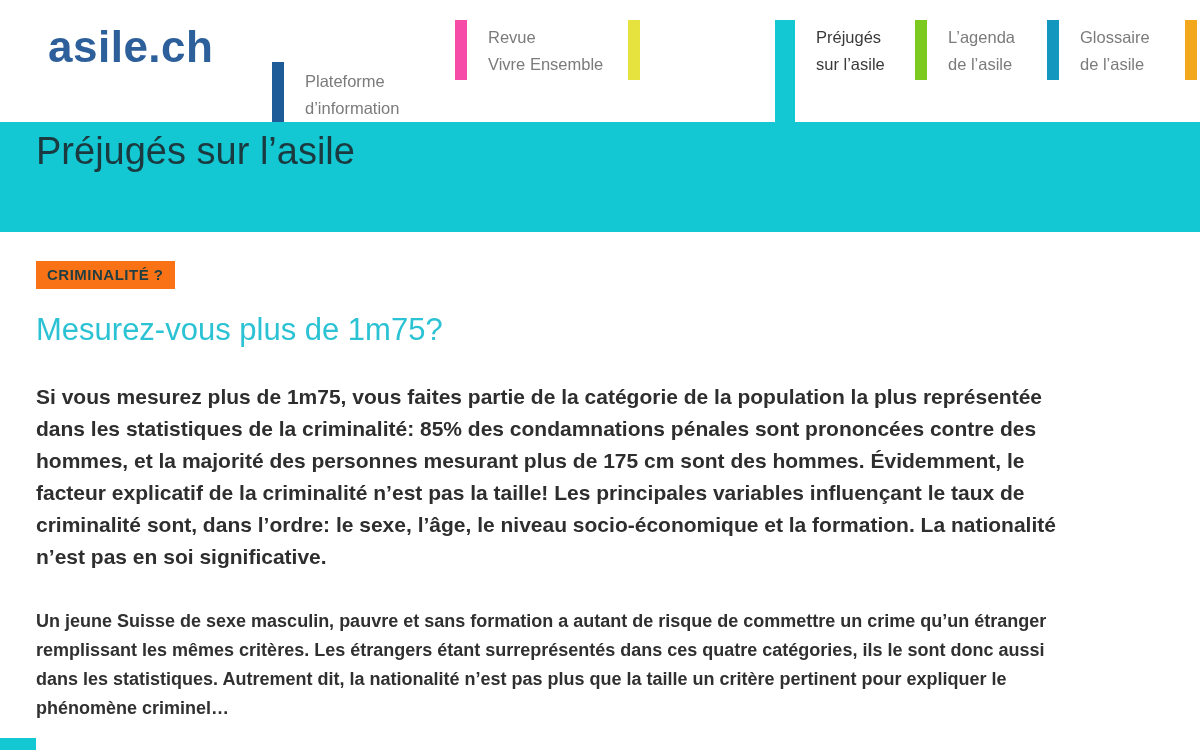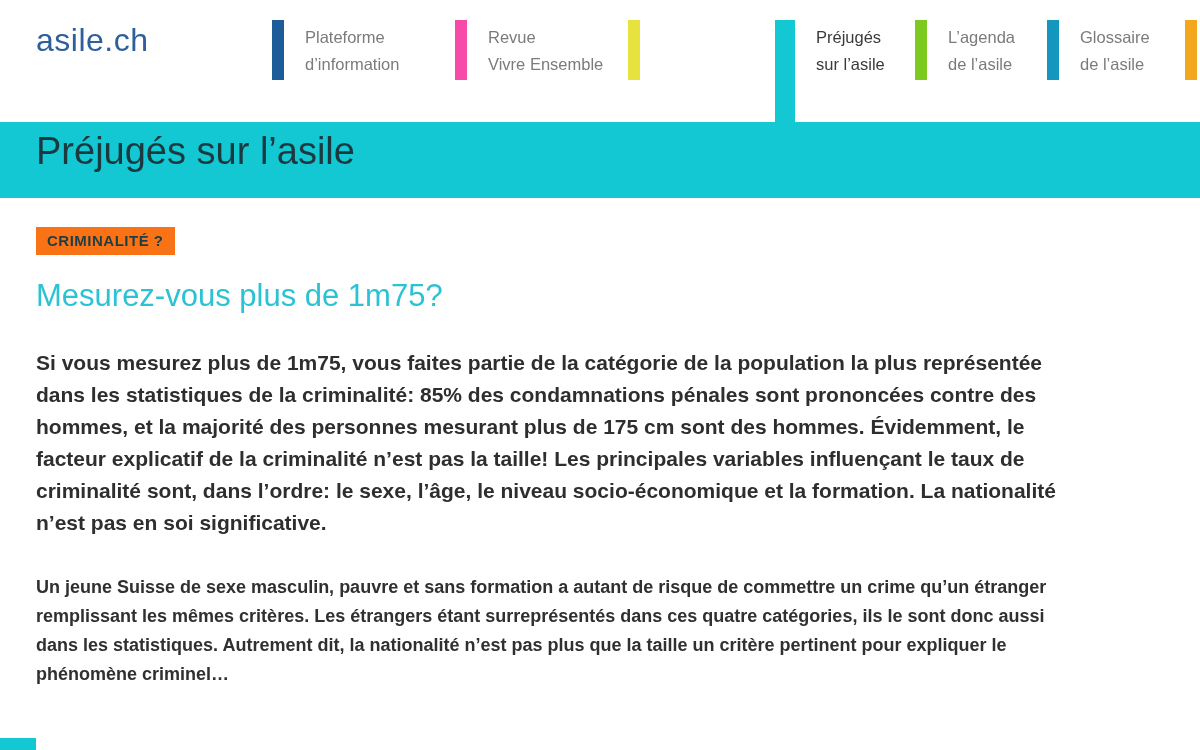--- a/index.html
+++ b/index.html
@@ -6,41 +6,41 @@
   html, body { background:#ffffff; }
   #page {
     position:relative; width:1200px; height:750px; overflow:hidden;
     background:#ffffff;
     font-family:"Liberation Sans","DejaVu Sans",sans-serif;
   }
 
   
   .site-header { position:relative; height:122px; background:#fff; }
   .logo {
-    position:absolute; left:36px; top:22px;
-    font-size:32px; font-weight:400; letter-spacing:.5px;
+    position:absolute; left:48px; top:22px;
+    font-size:44px; font-weight:700; letter-spacing:.5px;
     text-decoration:none; cursor:pointer;
   }
   .nav { position:absolute; left:272px; top:0; height:122px; display:flex; }
   .nav-item { position:relative; display:flex; align-items:flex-start; cursor:pointer; }
-  .nav-item:nth-child(1){ width:183px; }
+  .nav-item:nth-child(1){ width:183px;align-items:flex-end; }
   .nav-item:nth-child(2){ width:173px; }
   .nav-item:nth-child(3){ width:147px; }
   .nav-item:nth-child(4){ width:140px; }
   .nav-item:nth-child(5){ width:132px; }
   .nav-item:nth-child(6){ width:138px; }
   .nav-item:nth-child(7){ width:17px; overflow:hidden; }
   .nav-bar { display:block; flex:none; width:12px; height:60px; margin-top:20px; }
   .nav-item.active .nav-bar { width:20px; height:102px; }
   .nav-label { margin:24px 0 0 21px; font-size:16.5px; line-height:27px; color:#7b7b7b; white-space:nowrap; }
   .nav-item.active .nav-label { color:#3a3a3a; }
   .nav-label span { display:block; }
 
   
-  .banner { position:relative; height:76px; padding:6px 36px 0 36px; }
+  .banner { position:relative; height:110px; padding:6px 36px 0 36px; }
   .banner-title { font-size:38px; font-weight:400; line-height:46px; }
   .banner-subtitle { font-size:20px; font-weight:700; line-height:26px; margin-top:4px; }
 
   
   .content { padding:29px 36px 0 36px; }
   .badge {
     display:inline-block; padding:5px 11px 6px 11px;
     font-size:15px; font-weight:700; letter-spacing:.5px;
     color:#1f3d43; text-decoration:none; cursor:pointer;
   }

